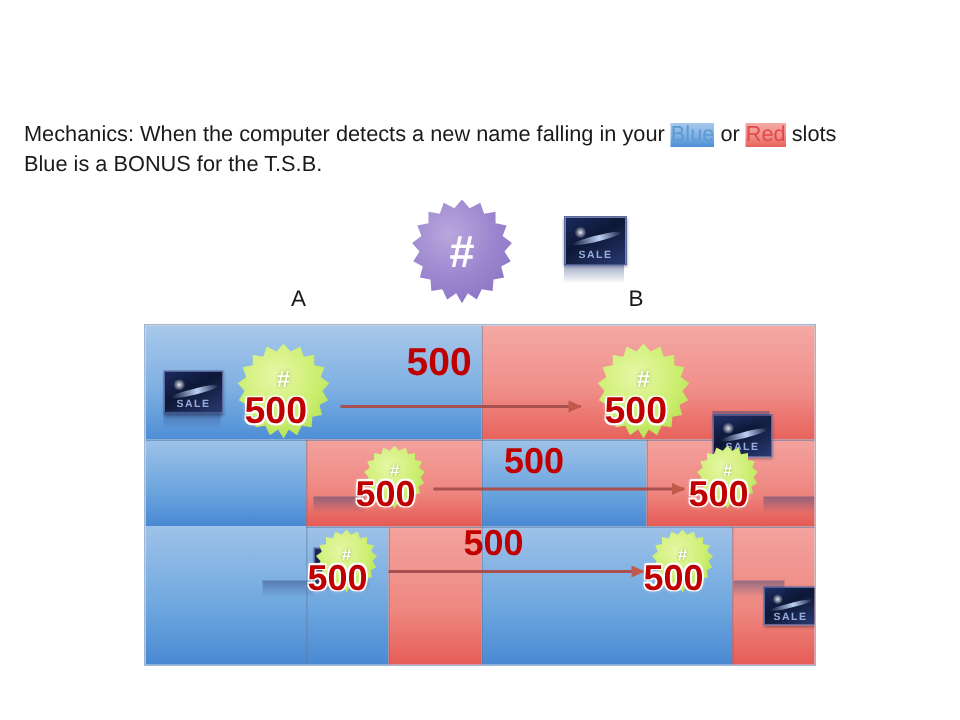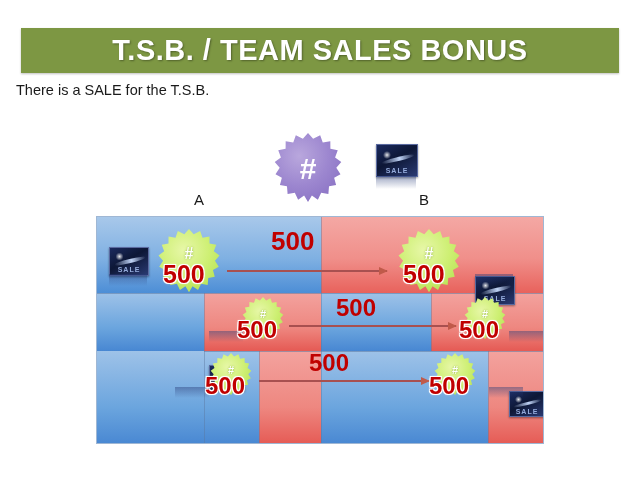--- a/index.html
+++ b/index.html
@@ -147,26 +147,24 @@
   .arrow-amt{
     position:absolute;color:#c00000;font-weight:bold;font-family:"Liberation Sans",sans-serif;
     white-space:nowrap;
   }
 </style>
 </head>
 <body>
 
 <div id="slide">
 
-  <div class="banner">
-    <div class="banner-title">T.S.B. / TEAM SALES BONUS</div>
-  </div>
 
   <div class="mech">
-    <div>There is a SALE for the T.S.B.</div>
+    <div><span>Mechanics: When the computer detects a new name falling in your </span><span class="blue">Blue</span><span> or </span><span class="red">Red</span><span> slots</span></div>
+    <div>Blue is a BONUS for the T.S.B.</div>
   </div>
 
 
   <div class="purple-star">
     <div class="hash">#</div>
   </div>
 
   <div class="card topcard">
     <div class="sale-word">SALE</div>
   </div>

